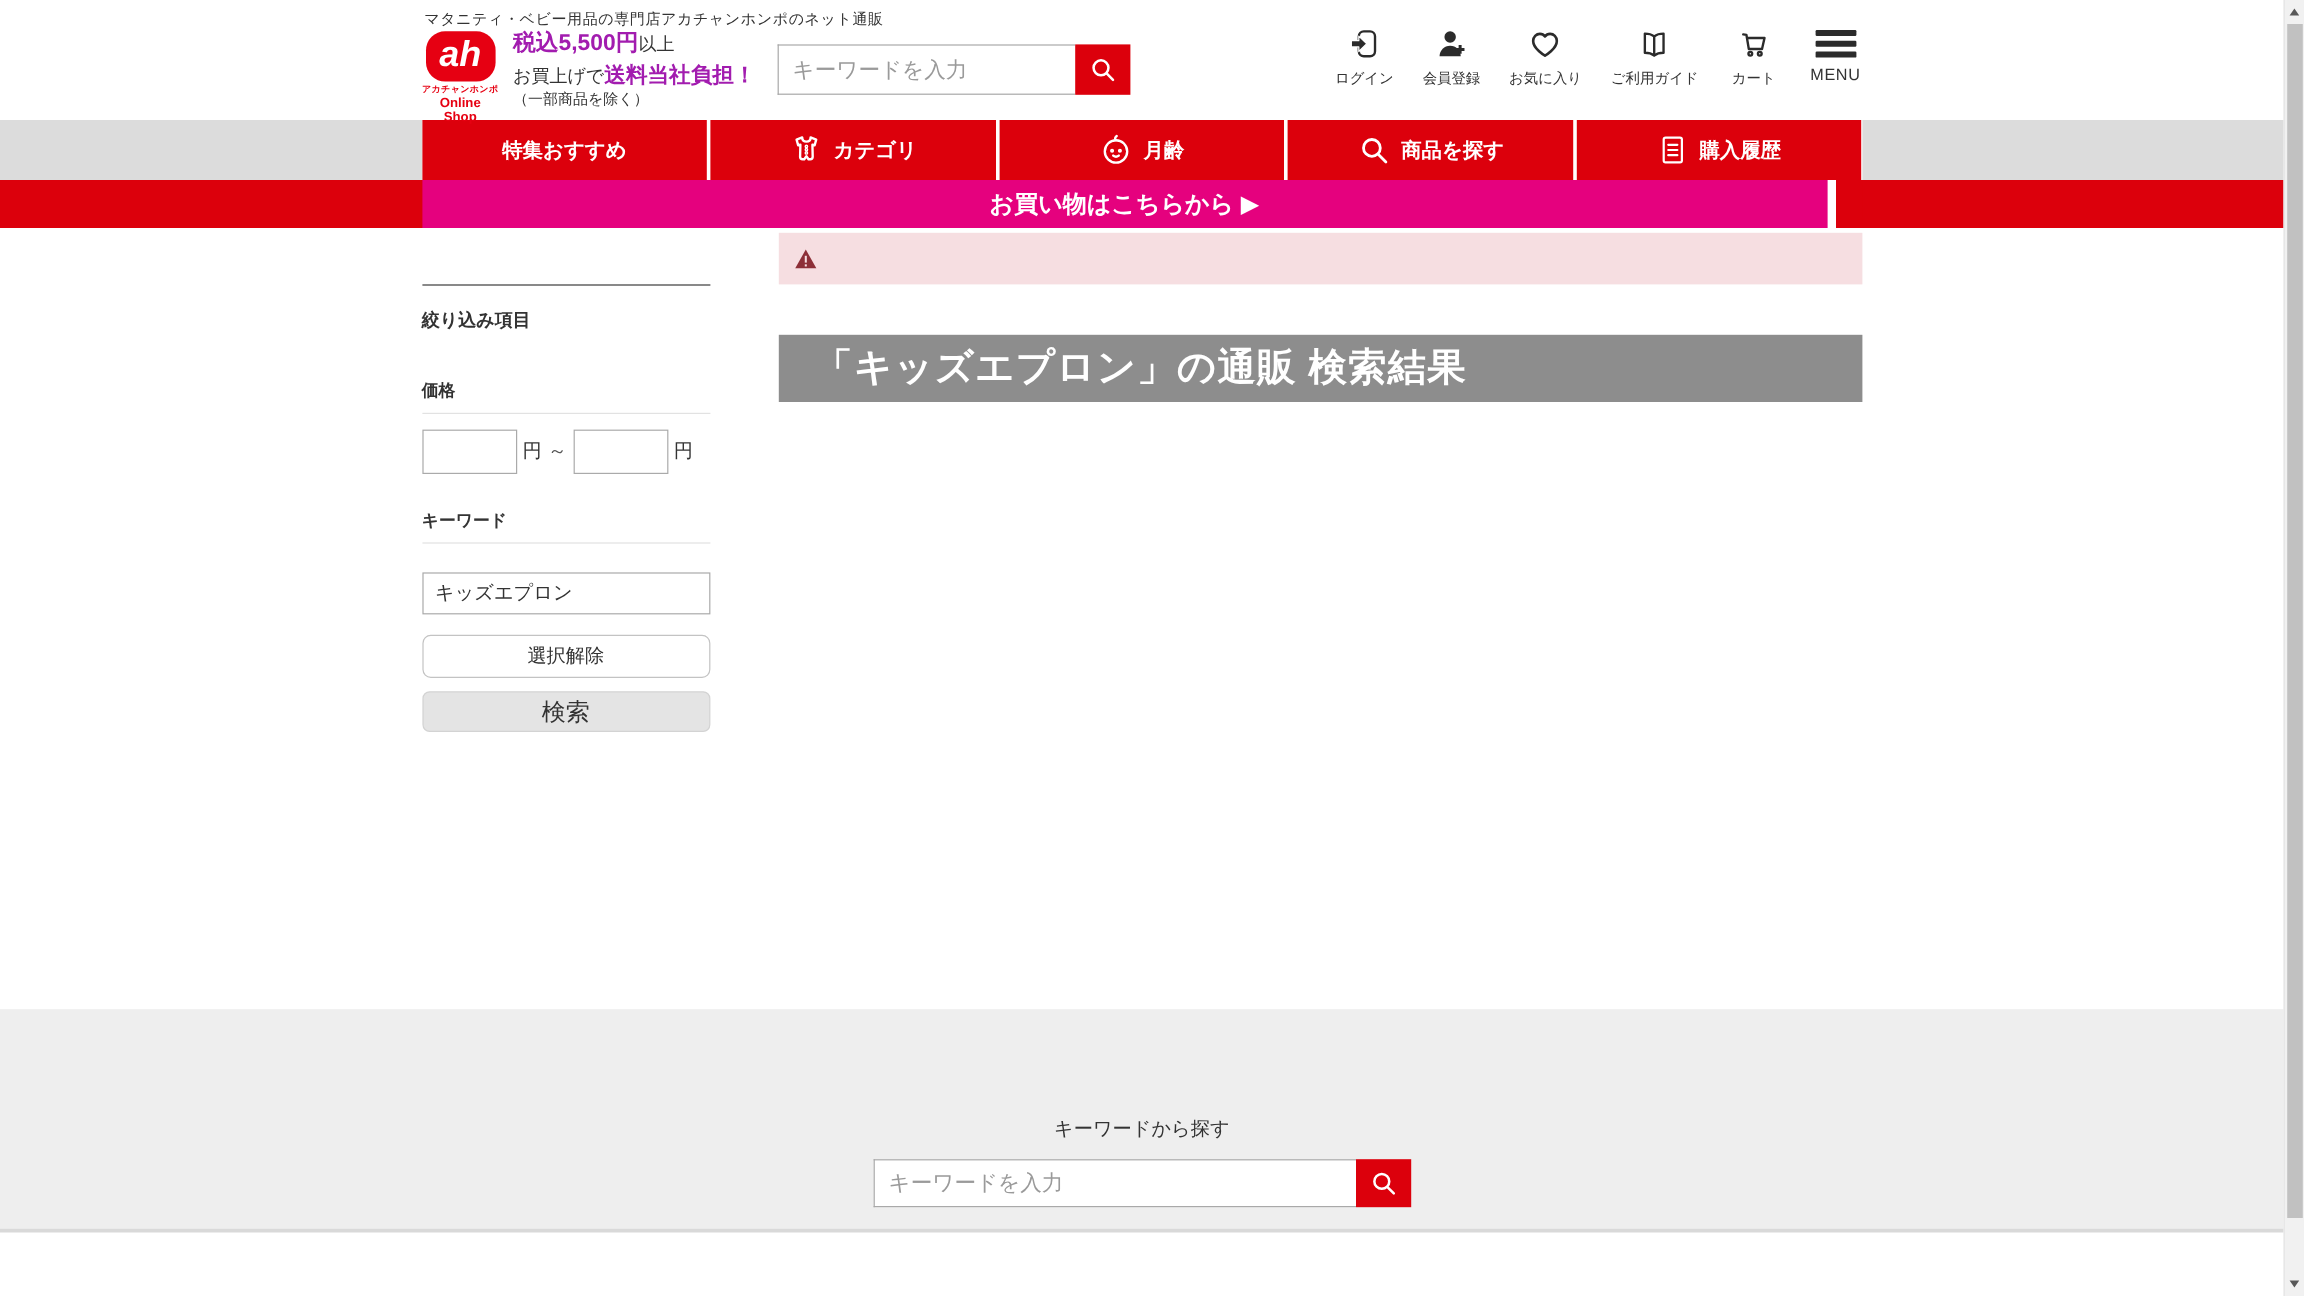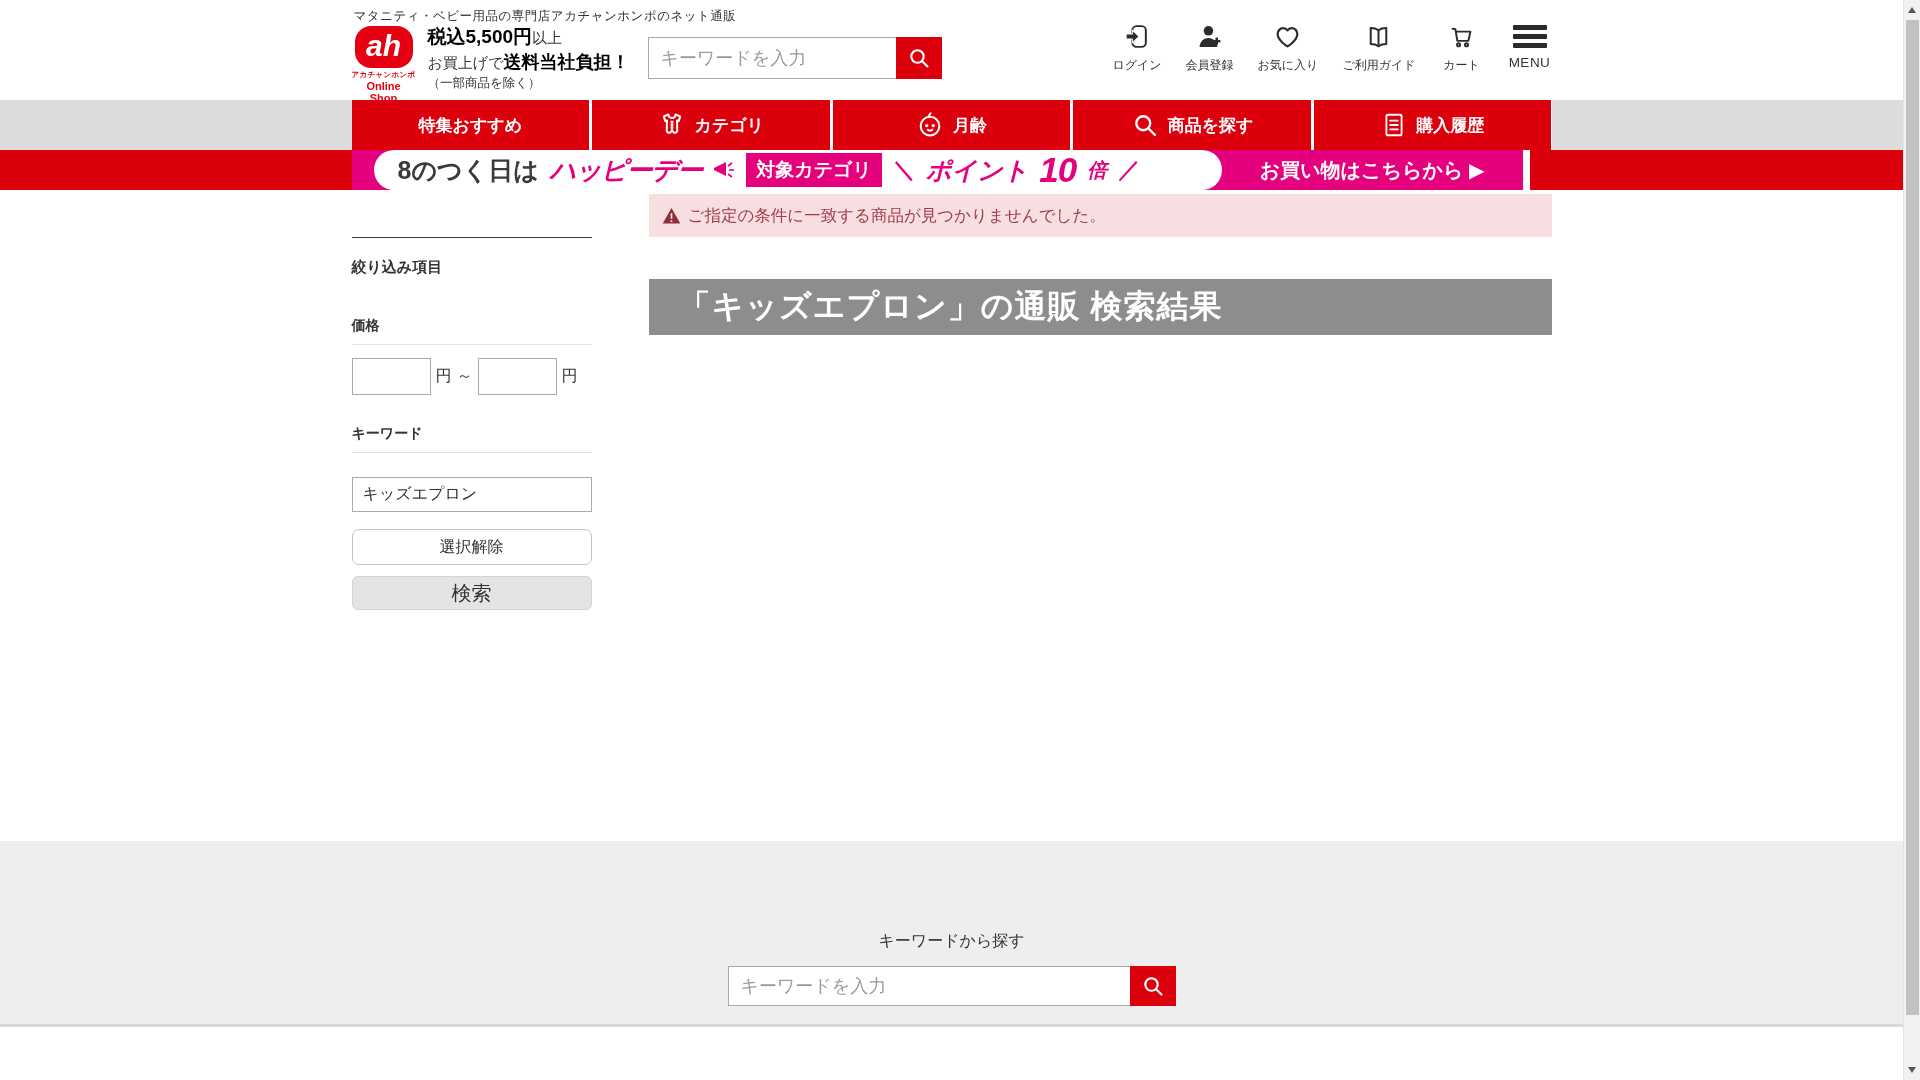--- a/index.html
+++ b/index.html
@@ -10,21 +10,21 @@
   
   .header { height:100px; background:#fff; position:relative; }
   .header-inner { width:1200px; margin:0 auto; position:relative; height:100px; }
   .tagline { position:absolute; top:8px; left:2px; font-size:12.5px; color:#333; letter-spacing:.5px; }
   .logo { position:absolute; top:26px; left:0; width:64px; text-align:center; cursor:pointer; }
   .logo-mark { width:58px; height:42px; margin:0 auto; background:#e60012; border-radius:16px;
     color:#fff; font-weight:bold; font-size:30px; line-height:40px; font-style:italic; }
   .logo-name { color:#e60012; font-size:7.5px; font-weight:bold; margin-top:2px; letter-spacing:.3px;}
   .logo-shop { color:#e60012; font-size:11px; font-weight:bold; }
   .shipping { position:absolute; left:76px; top:24px; font-size:15px; line-height:1.38; white-space:nowrap; }
-  .ship-red { color:#000000; font-weight:bold; font-size:19px; }
+  .ship-red { color:#a21caf; font-weight:bold; font-size:19px; }
   .ship-note { font-size:12.5px; }
   .header-search { position:absolute; left:296px; top:37px; display:flex; }
   .header-search input { width:248px; height:42px; border:1px solid #a9a9a9; border-right:none;
     font-size:18px; padding:0 12px; color:#333; outline:none; }
   .header-search input::placeholder, .footer-search input::placeholder { color:#9a9a9a; }
   .search-btn { width:46px; height:42px; background:#dc000c; border:none; cursor:pointer;
     display:flex; align-items:center; justify-content:center; }
   .header-menu { position:absolute; right:0; top:23px; display:flex; align-items:flex-start; gap:24px; }
   .hm-item { display:flex; flex-direction:column; align-items:center; gap:7px; font-size:12px;
     color:#333; cursor:pointer; min-width:44px; }
@@ -231,38 +231,20 @@
               <line x1="8.5" y1="16" x2="15.5" y2="16"></line>
         </svg>
         <span>購入履歴</span>
       </div>
     </div>
   </div>
 
   <div class="promo">
     <div class="promo-inner">
       <div class="banner">
-        <div class="banner-white">
-          <span class="bn-lead">8のつく日は</span>
-          <span class="bn-brand">ハッピーデー</span>
-          <svg width="22" height="20" viewBox="0 0 22 20">
-            <path d="M1 8l12-6v14L1 10z" fill="#e5017e"></path>
-            <g stroke="#e5017e" stroke-width="1.6">
-                  <line x1="15" y1="6" x2="19" y2="3"></line>
-                  <line x1="16" y1="10" x2="21" y2="10"></line>
-                  <line x1="15" y1="14" x2="19" y2="17"></line>
-                </g>
-          </svg>
-          <span class="bn-tag">対象カテゴリ</span>
-          <span class="bn-slash">＼</span>
-          <span class="bn-point">ポイント</span>
-              <span class="bn-point bn-num">10</span>
-              <span class="bn-point bn-unit">倍</span>
-          <span class="bn-slash">／</span>
-        </div>
         <div class="banner-cta">お買い物はこちらから ▶</div>
       </div>
     </div>
   </div>
 
 
   <div class="main">
     <div class="main-inner">
 
       <div class="sidebar">
@@ -285,21 +267,20 @@
         <button class="btn-search">検索</button>
       </div>
 
       <div class="content">
         <div class="error-box">
           <svg width="19" height="18" viewBox="0 0 20 19">
             <path d="M10 1L19.3 17.5H.7z" fill="#8d2f38"></path>
             <rect x="9.1" y="6.5" width="1.8" height="6" fill="#f6dee1"></rect>
             <rect x="9.1" y="14" width="1.8" height="1.9" fill="#f6dee1"></rect>
           </svg>
-          <span>ご指定の条件に一致する商品が見つかりませんでした。</span>
         </div>
         <div class="result-title">「キッズエプロン」の通販 検索結果</div>
       </div>
 
     </div>
   </div>
 
   <div class="footer">
     <div class="footer-heading">キーワードから探す</div>
     <div class="footer-search">

